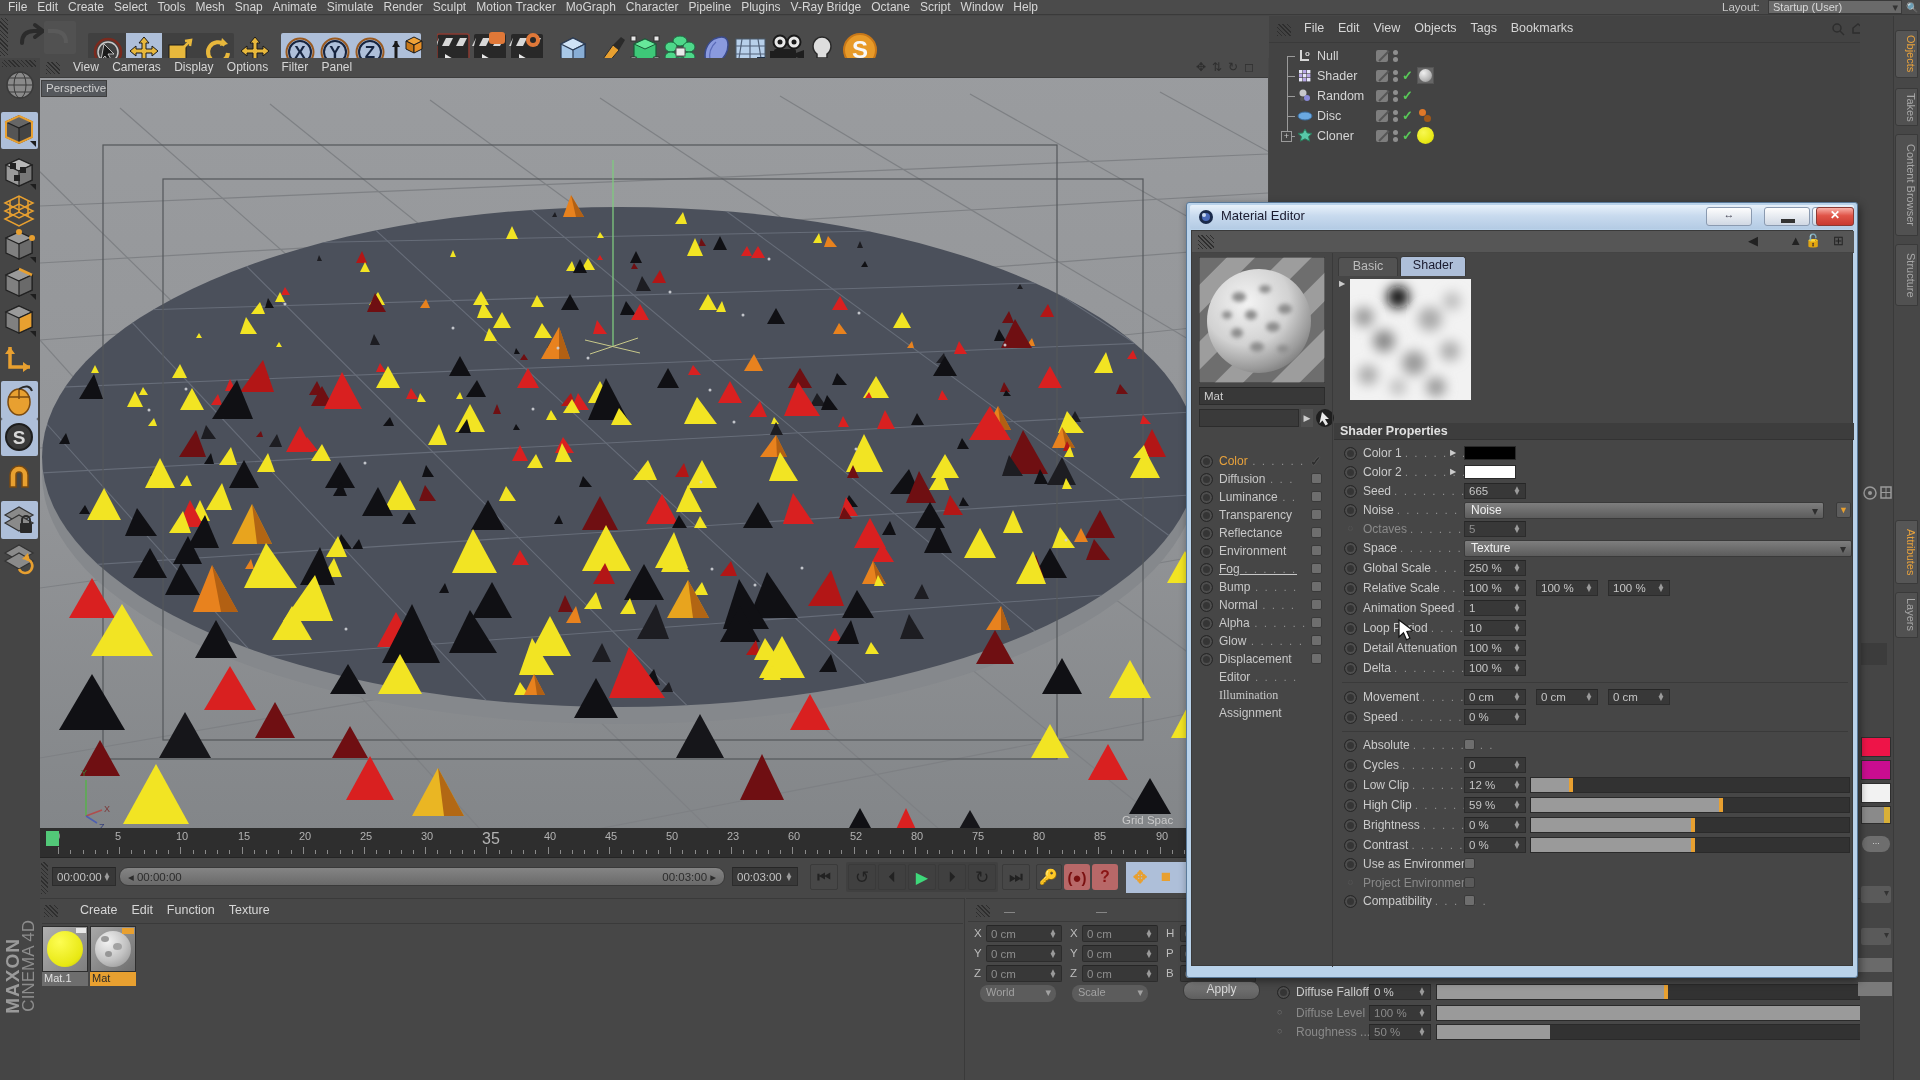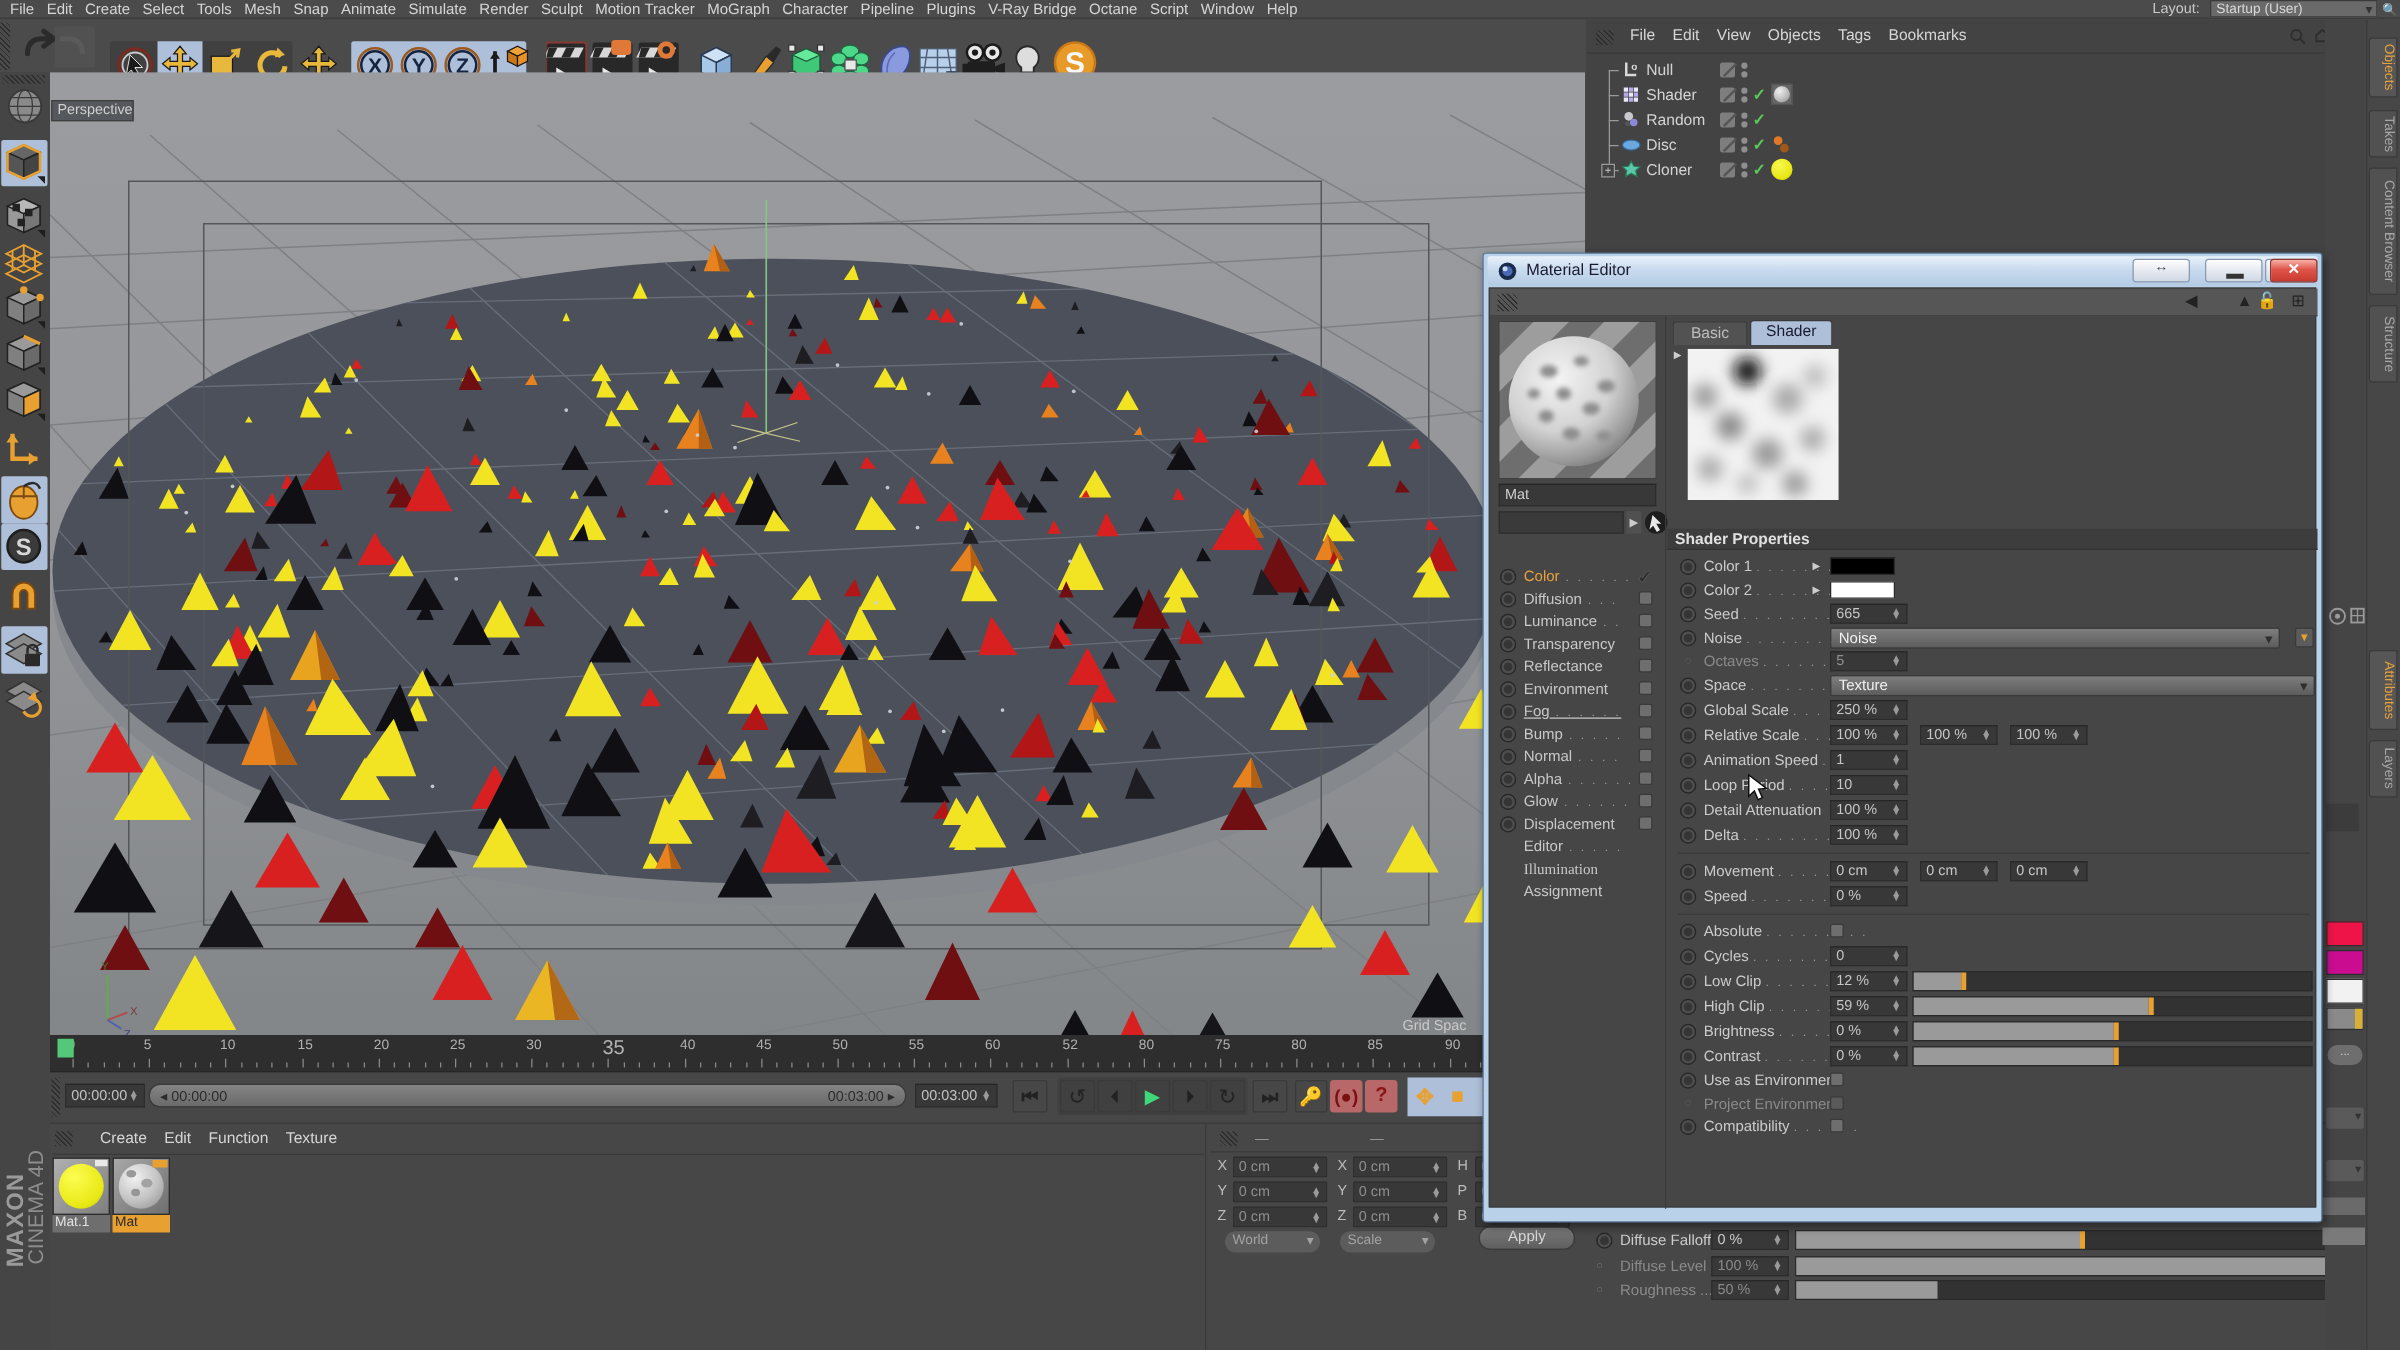--- a/index.html
+++ b/index.html
@@ -683,37 +683,42 @@
       <line x1="46" y1="758" x2="46" y2="722" stroke="#59b04d" stroke-width="1.5"></line>
       <line x1="46" y1="758" x2="62" y2="752" stroke="#b04d4d" stroke-width="1.5"></line>
       <line x1="46" y1="758" x2="57" y2="765" stroke="#4d5fb0" stroke-width="1.5"></line>
       <text x="41" y="718" fill="#3f7a38" font-size="9">Y</text>
       <text x="64" y="754" fill="#7a3838" font-size="9">X</text>
       <text x="59" y="772" fill="#38427a" font-size="9">Z</text>
     </g>
     <text x="1082" y="766" fill="#c9c9c9" font-size="11.5" font-family="Liberation Sans">Grid Spac</text>
   </svg>
 
+  <div class="abs" style="left:0;top:0;width:1228px;height:20px;background:#4b4b4b;border-bottom:1px solid #3d3d3d;">
+    <div class="abs grip" style="left:6px;top:4px;width:14px;height:12px;"></div>
+    <div class="abs menutext" style="left:33px;top:2px;font-size:12px;">View&nbsp;&nbsp;&nbsp;&nbsp;Cameras&nbsp;&nbsp;&nbsp;&nbsp;Display&nbsp;&nbsp;&nbsp;&nbsp;Options&nbsp;&nbsp;&nbsp;&nbsp;Filter&nbsp;&nbsp;&nbsp;&nbsp;Panel</div>
+    <div class="abs" style="right:8px;top:2px;color:#2e2e2e;font-size:12px;letter-spacing:6px;">✥⇅↻◻</div>
+  </div>
   <div class="abs" style="left:1px;top:22px;width:66px;height:17px;background:#55585c;border:1px solid #3e3e3e;color:#cfcfcf;font-size:11.5px;padding:1px 4px;">Perspective</div>
 </div>
 
 <div class="abs" style="left:40px;top:828px;width:1150px;height:30px;background:#2e2e2e;border-bottom:1px solid #242424;">
   <div class="abs grip" style="left:1px;top:2px;width:7px;height:26px;"></div>
   <div class="abs" style="left:14px;top:2px;color:#b2b2b2;font-size:11px;">0</div>
 <div class="abs" style="left:75px;top:2px;color:#b2b2b2;font-size:11px;">5</div>
 <div class="abs" style="left:136px;top:2px;color:#b2b2b2;font-size:11px;">10</div>
 <div class="abs" style="left:198px;top:2px;color:#b2b2b2;font-size:11px;">15</div>
 <div class="abs" style="left:259px;top:2px;color:#b2b2b2;font-size:11px;">20</div>
 <div class="abs" style="left:320px;top:2px;color:#b2b2b2;font-size:11px;">25</div>
 <div class="abs" style="left:381px;top:2px;color:#b2b2b2;font-size:11px;">30</div>
 <div class="abs" style="left:442px;top:2px;color:#b2b2b2;font-size:16px;">35</div>
 <div class="abs" style="left:504px;top:2px;color:#b2b2b2;font-size:11px;">40</div>
 <div class="abs" style="left:565px;top:2px;color:#b2b2b2;font-size:11px;">45</div>
 <div class="abs" style="left:626px;top:2px;color:#b2b2b2;font-size:11px;">50</div>
-<div class="abs" style="left:687px;top:2px;color:#b2b2b2;font-size:11px;">55</div>
+<div class="abs" style="left:687px;top:2px;color:#b2b2b2;font-size:11px;">23</div>
 <div class="abs" style="left:748px;top:2px;color:#b2b2b2;font-size:11px;">60</div>
 <div class="abs" style="left:810px;top:2px;color:#b2b2b2;font-size:11px;">52</div>
 <div class="abs" style="left:871px;top:2px;color:#b2b2b2;font-size:11px;">80</div>
 <div class="abs" style="left:932px;top:2px;color:#b2b2b2;font-size:11px;">75</div>
 <div class="abs" style="left:993px;top:2px;color:#b2b2b2;font-size:11px;">80</div>
 <div class="abs" style="left:1054px;top:2px;color:#b2b2b2;font-size:11px;">85</div>
 <div class="abs" style="left:1116px;top:2px;color:#b2b2b2;font-size:11px;">90</div>
 <div class="abs" style="left:18.0px;top:19px;width:1px;height:7px;background:#8a8a8a;"></div>
 <div class="abs" style="left:30.2px;top:22px;width:1px;height:4px;background:#8a8a8a;"></div>
 <div class="abs" style="left:42.5px;top:22px;width:1px;height:4px;background:#8a8a8a;"></div>

